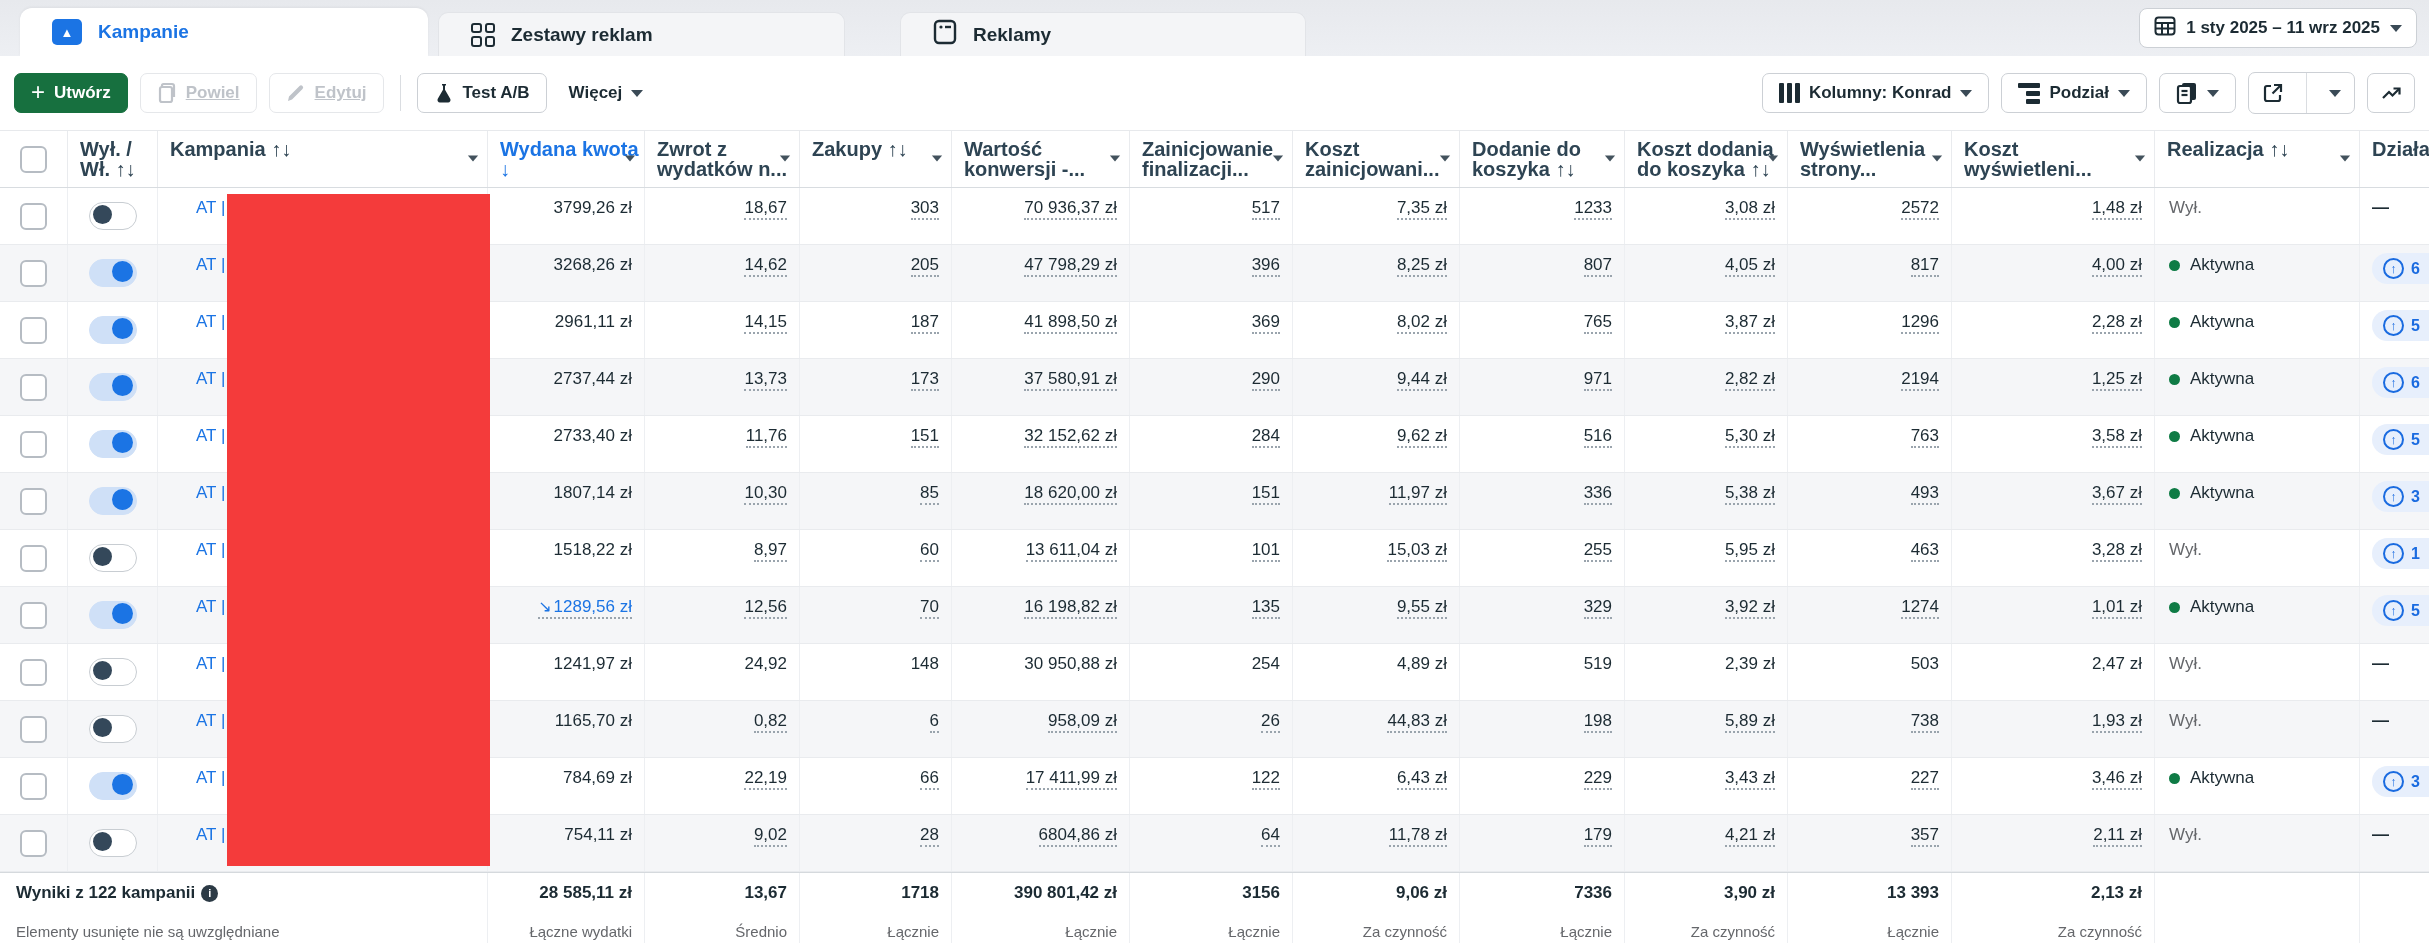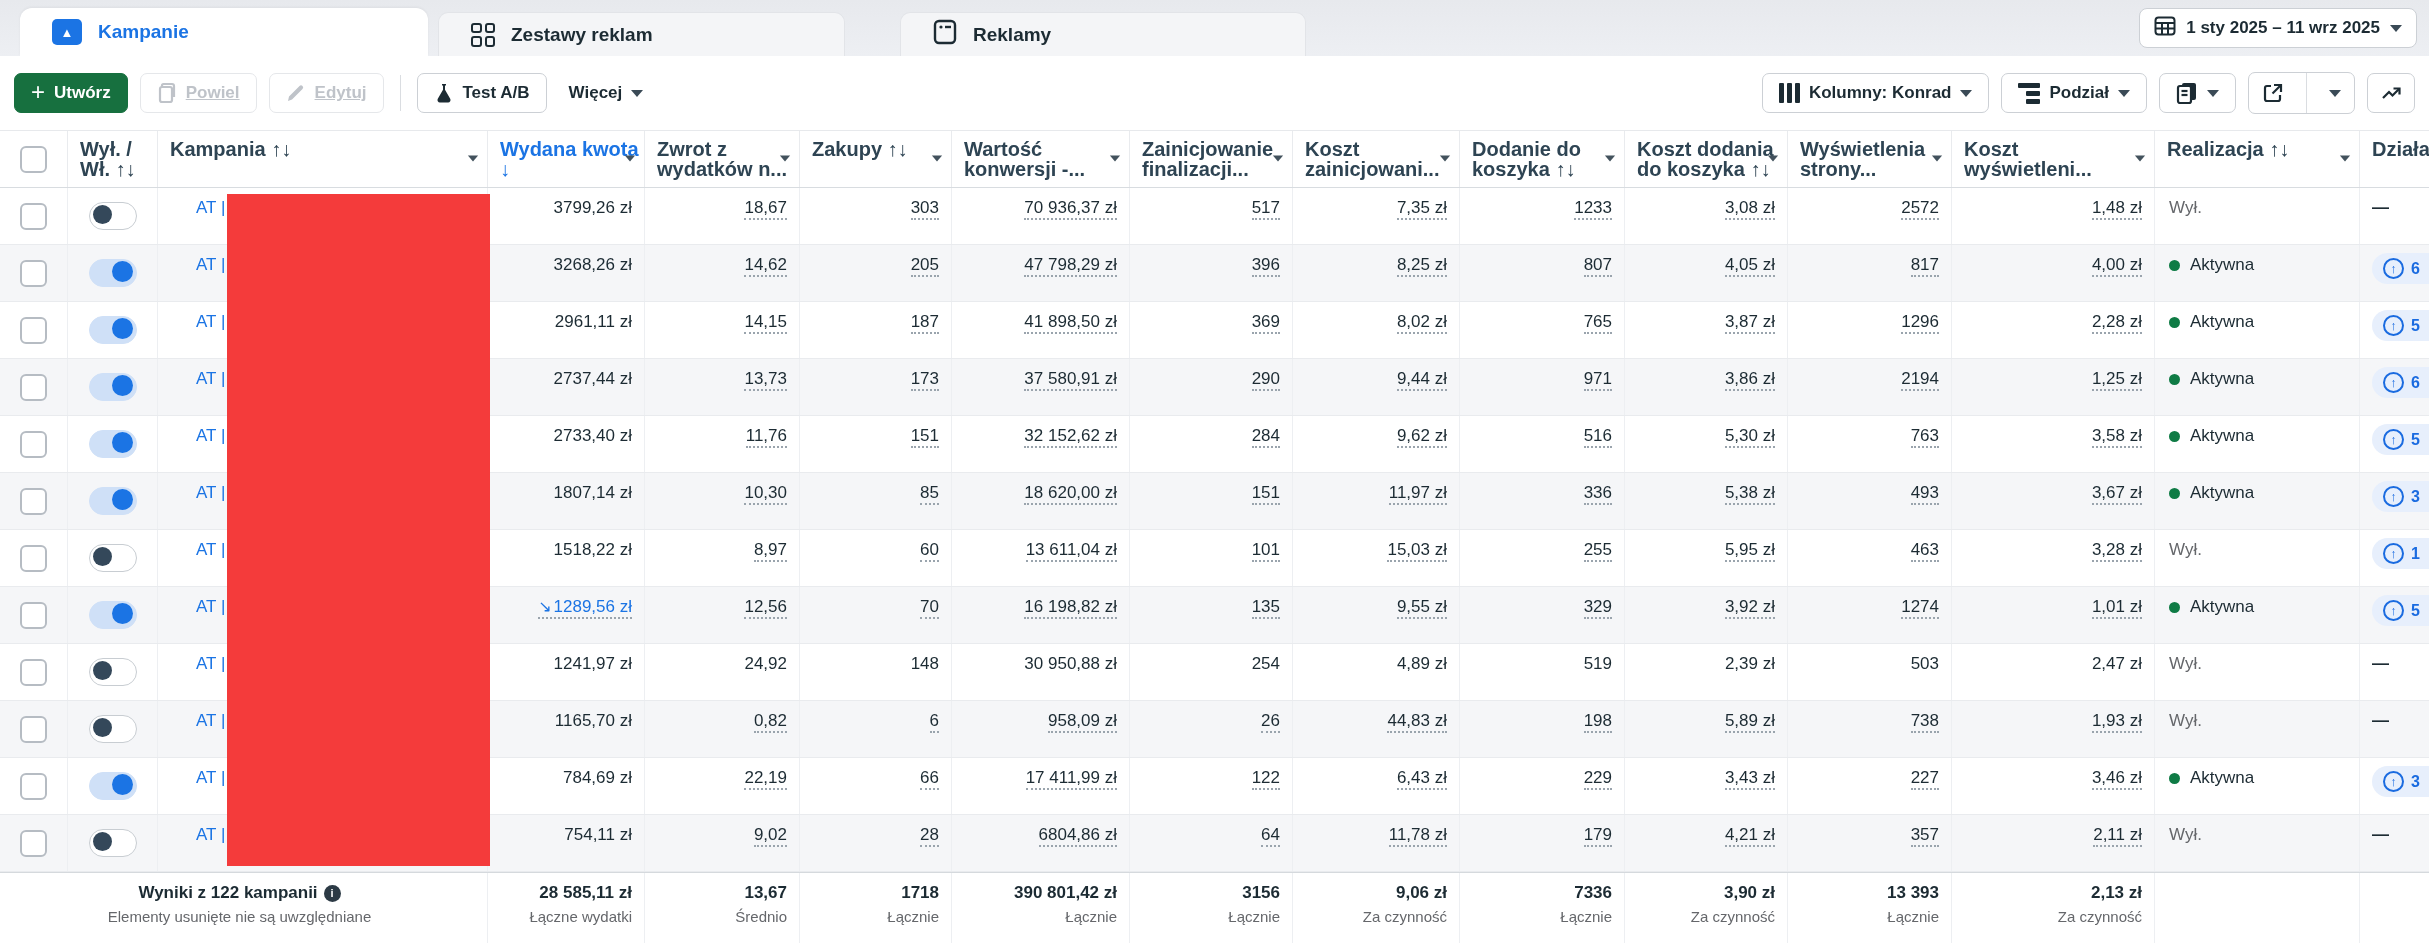--- a/index.html
+++ b/index.html
@@ -91,22 +91,22 @@
          font-weight:700;font-size:16px;cursor:pointer;}
   .circ{width:21px;height:21px;border:2px solid #1a6be0;border-radius:50%;display:flex;
         align-items:center;justify-content:center;font-size:13px;font-weight:700;box-sizing:border-box;}
 
   
   .tfoot{display:grid;height:71px;border-top:1px solid #d5d9dd;background:#fff;box-sizing:border-box;}
   .tf{box-sizing:border-box;border-right:1px solid #edeff2;padding:10px 12px 0 12px;
       text-align:right;white-space:nowrap;overflow:hidden;}
   .tf:last-child{border-right:none;}
   .tf-v{font-size:17px;font-weight:700;color:#1c2b33;}
-  .tf-l{font-size:15px;color:#65676b;margin-top:5px;}
-  .tf.c-results{text-align:center;padding-left:4px;}
+  .tf-l{font-size:15px;color:#65676b;margin-top:20px;}
+  .tf.c-results{text-align:left;padding-left:16px;}
   .tf.c-results .tf-v{font-weight:700;}
   .info{display:inline-flex;width:17px;height:17px;border-radius:50%;background:#2c3a45;color:#fff;
         font-size:11px;font-weight:700;align-items:center;justify-content:center;
         vertical-align:1px;margin-left:6px;font-style:normal;}
 
   
   .redaction{position:absolute;left:227px;top:194px;width:263px;height:672px;background:#f43b3b;z-index:6;}
 </style>
 </head>
 <body>
@@ -396,21 +396,21 @@
             </span>
           </div>
           <div class="td c-name"><span class="camp-link">AT |</span></div>
           <div class="td"><span>2737,44 zł</span></div>
           <div class="td"><span class="dotted">13,73</span></div>
           <div class="td"><span class="dotted">173</span></div>
           <div class="td"><span class="dotted">37 580,91 zł</span></div>
           <div class="td"><span class="dotted">290</span></div>
           <div class="td"><span class="dotted">9,44 zł</span></div>
           <div class="td"><span class="dotted">971</span></div>
-          <div class="td"><span class="dotted">3,86 zł</span></div>
+          <div class="td"><span class="dotted">2,82 zł</span></div>
           <div class="td"><span class="dotted">2194</span></div>
           <div class="td"><span class="dotted">1,25 zł</span></div>
           <div class="td c-status"><span class="dot"></span><span>Aktywna</span></div>
           <div class="td c-actions">
             <span class="badge"><span class="circ">↑</span>6</span>
           </div>
         </div>
         <div class="tr" style="grid-template-columns: 68px 90px 330px 157px 155px 152px 178px 163px 167px 165px 163px 164px 203px 205px 69px;">
           <div class="td c-cb">
             <span class="cb"></span>

